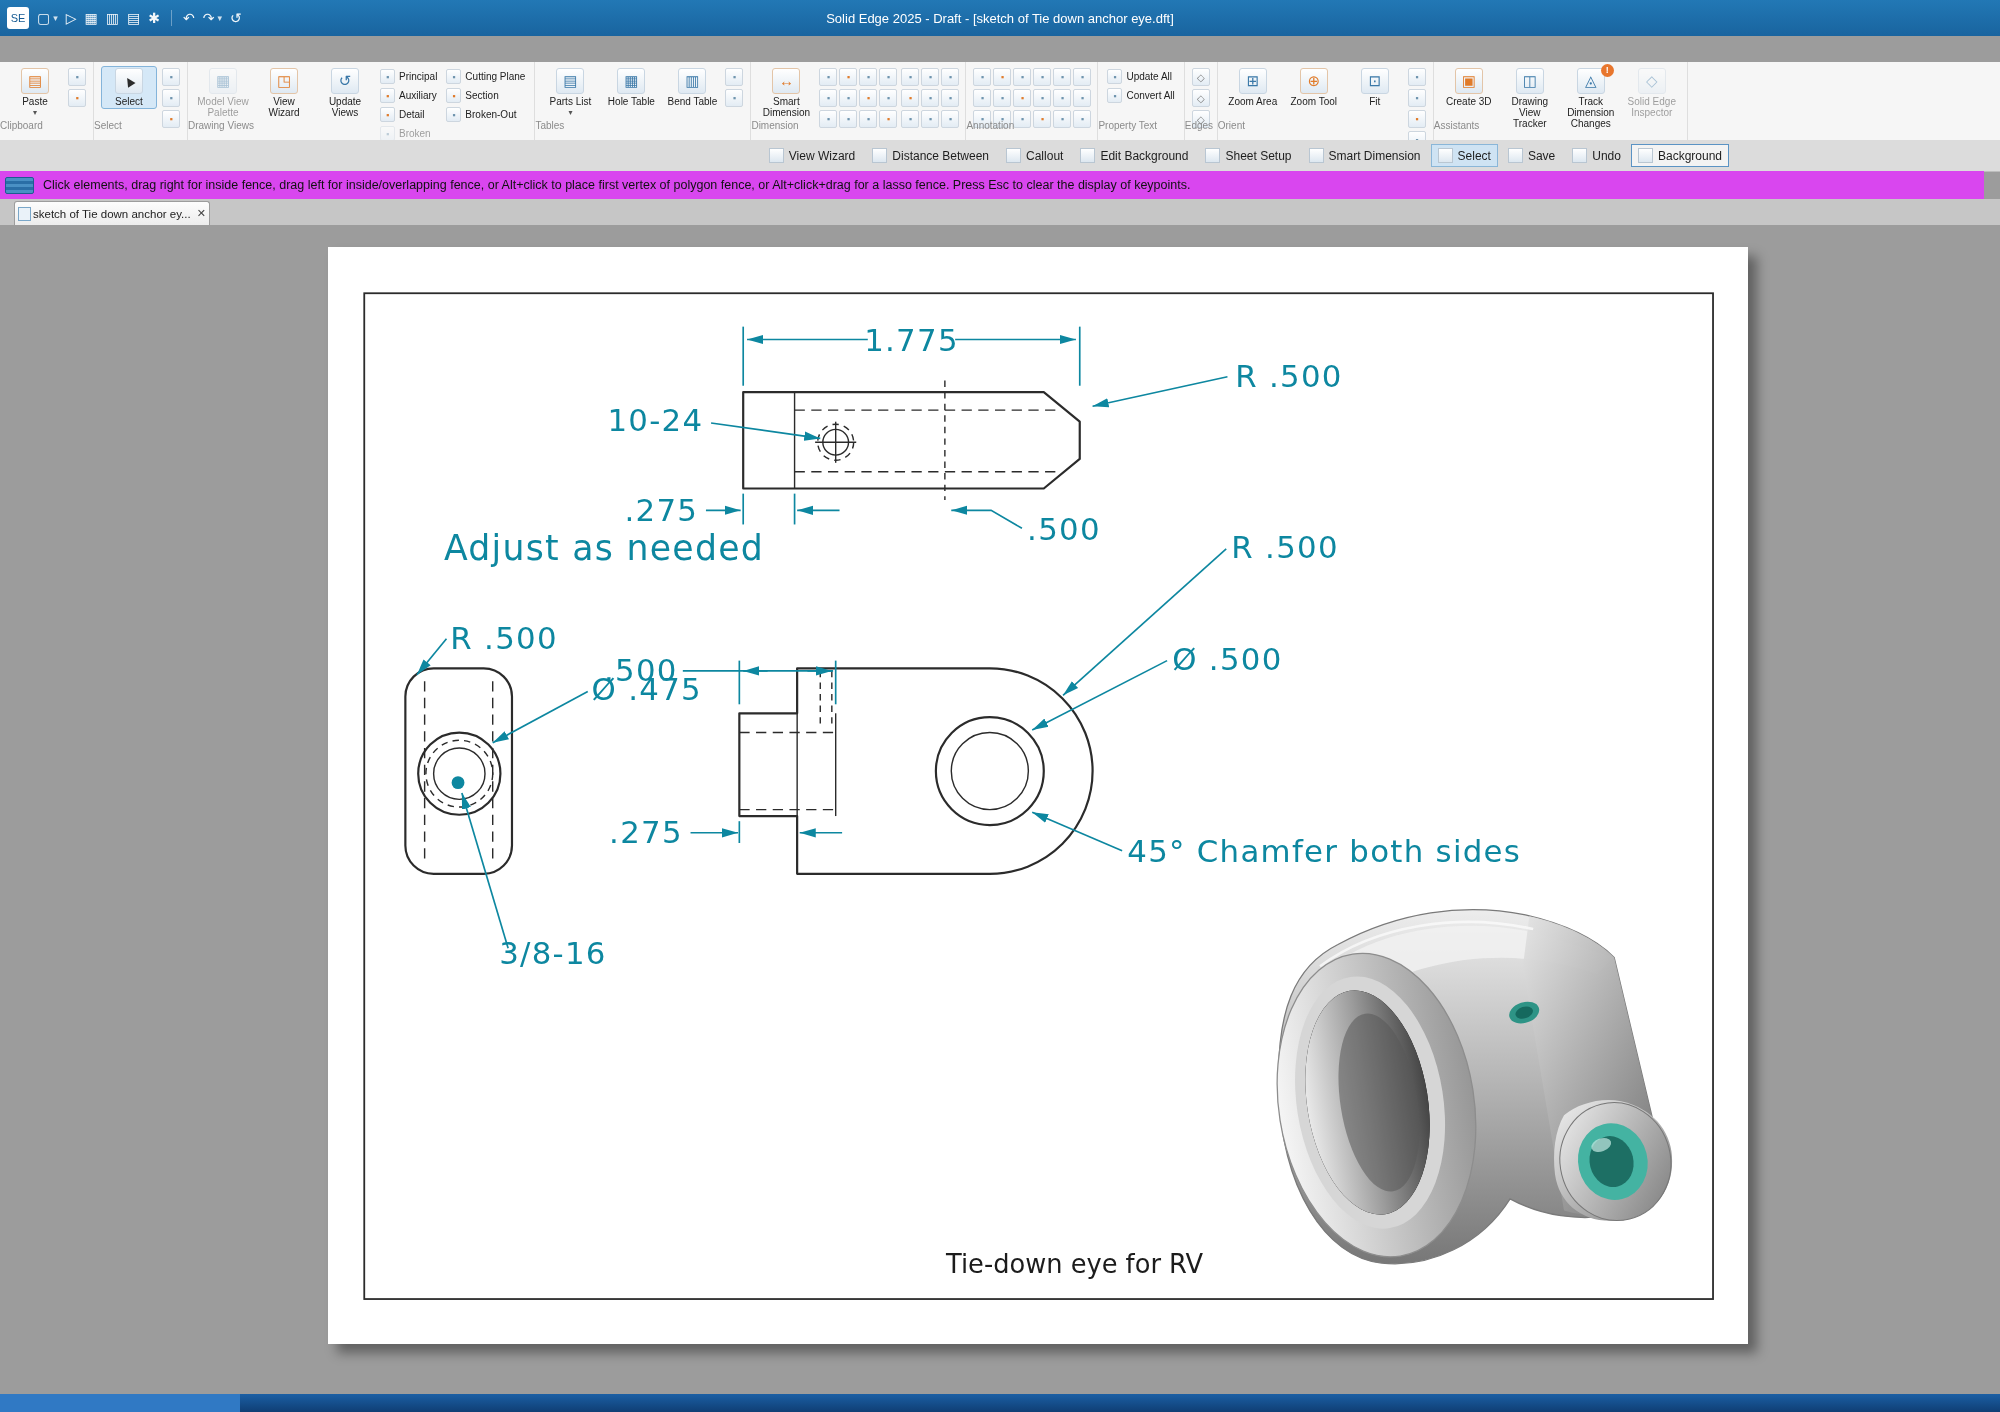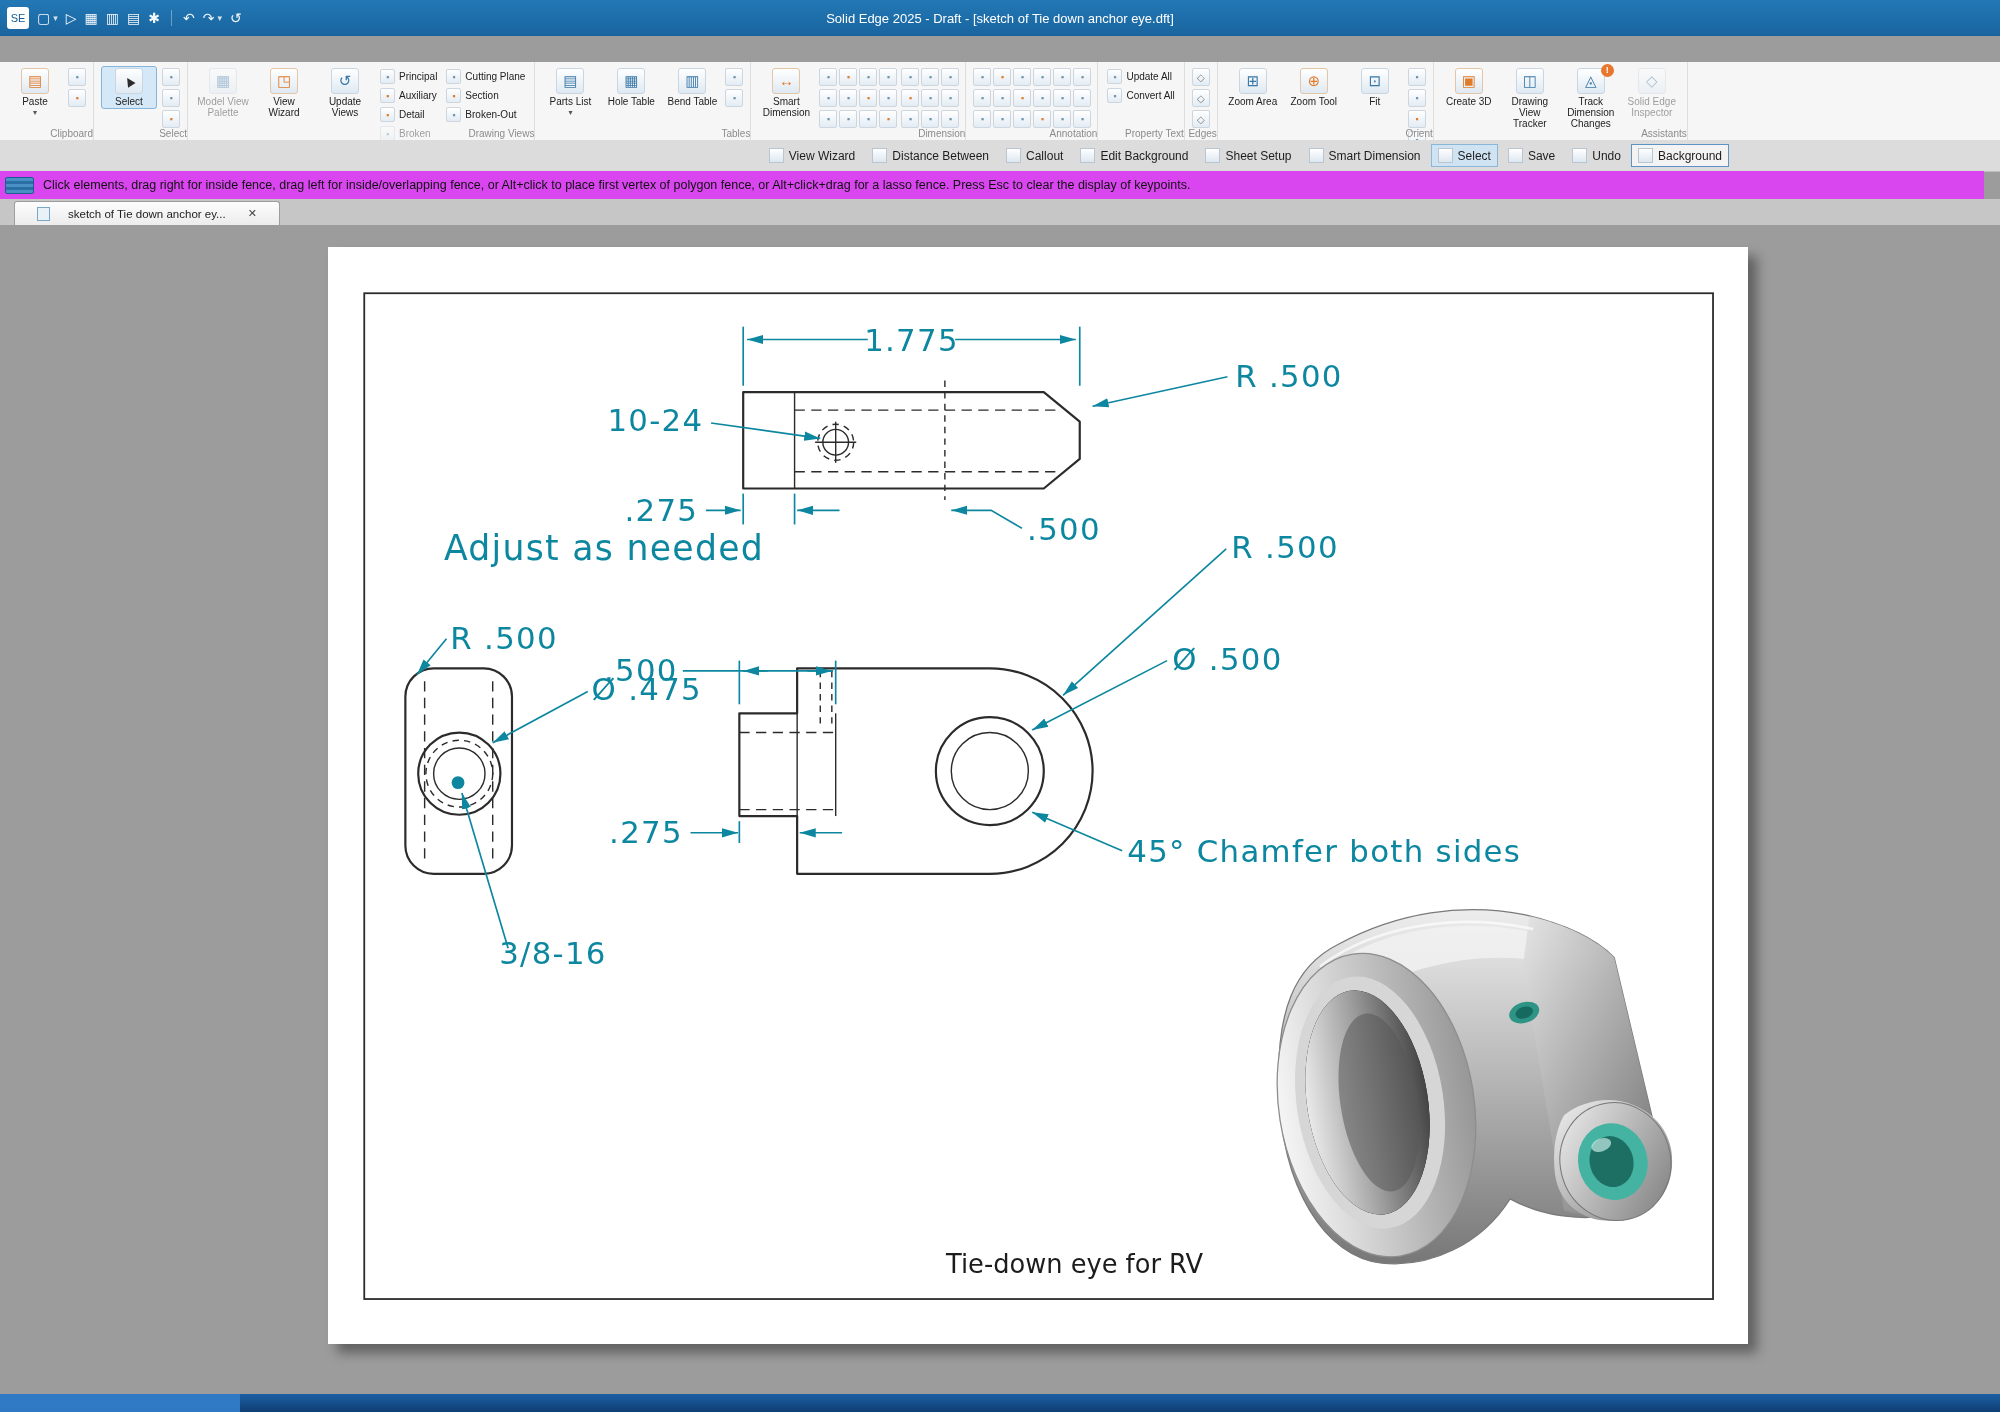--- a/index.html
+++ b/index.html
@@ -29,21 +29,21 @@
   .tab { padding:0 14px; display:flex; align-items:center; position:relative; cursor:pointer; }
   .tab.active { background:#fbfbfb; }
   .tab.active::after { content:""; position:absolute; left:5px; right:5px; bottom:0;
     height:3px; background:#e8762d; }
 
   
   .ribbon { position:absolute; top:62px; left:0; right:0; height:78px; background:#f6f6f6;
     border-bottom:1px solid #cfcfcf; display:flex; align-items:stretch; }
   .group { position:relative; border-right:1px solid #dedede; padding:4px 7px 15px;
     display:flex; gap:5px; align-items:flex-start; }
-  .group-label { position:absolute; bottom:1px; left:0; right:0; text-align:right;
+  .group-label { position:absolute; bottom:9px; left:0; right:0; text-align:left;
     font-size:10px; color:#8b8b8b; pointer-events:none; }
   .bigbtn { width:52px; display:flex; flex-direction:column; align-items:center; gap:2px;
     font-size:10px; text-align:center; color:#222; line-height:1.12; cursor:pointer;
     border:1px solid transparent; padding:1px; border-radius:3px; }
   .bigbtn .ic { width:26px; height:24px; border:1px solid #c9d6e2;
     background:linear-gradient(#ffffff,#dfe9f2); border-radius:3px; flex:none;
     display:flex; align-items:center; justify-content:center; font-size:15px; color:#3a78a8; }
   .bigbtn .ic.ic-orange { color:#e07b2a; border-color:#e3c5a8; }
   .bigbtn.disabled { opacity:.42; }
   .bigbtn.selected { background:#d5e8f7; border-color:#84b4da; }
@@ -84,21 +84,21 @@
   .promptbar { position:absolute; top:171px; left:0; right:16px; height:28px; background:#d946ef;
     border-bottom:1px solid #c9c9c9; display:flex; align-items:center; gap:9px;
     padding-left:5px; font-size:12.5px; color:#111; }
   .prompt-icon { width:27px; height:15px; border-radius:2px; flex:none;
     background:repeating-linear-gradient(#4a90c4 0 3px,#2a6ea6 3px 6px); border:1px solid #1d5c92; }
 
   
   .doctabs { position:absolute; top:199px; left:0; right:0; height:26px; background:#c6c6c6;
     display:flex; align-items:flex-end; padding-left:14px; }
   .doctab { height:23px; background:linear-gradient(#fdfdfd,#ececec); border:1px solid #9d9d9d;
-    border-bottom:none; display:flex; align-items:center; gap:18px; padding:0 22px;
+    border-bottom:none; display:flex; align-items:center; gap:2px; padding:0 3px;
     font-size:11.5px; color:#222; border-radius:3px 3px 0 0; cursor:pointer;justify-content:space-between; }
   .sheet-ic { width:11px; height:12px; background:#eaf2f9; border:1px solid #7aa7c9; flex:none; }
   .doctab .close { font-size:11px; color:#444; margin-left:4px; cursor:pointer; }
 
   
   .canvas { position:absolute; top:225px; left:0; right:0; bottom:18px; background:#9c9c9c;
     overflow:hidden; }
   .sheet { position:absolute; left:328px; top:22px; width:1420px; height:1097px; background:#fff;
     box-shadow:9px 9px 11px rgba(0,0,0,.38); }
   .sheet svg { display:block; width:100%; height:100%; }

